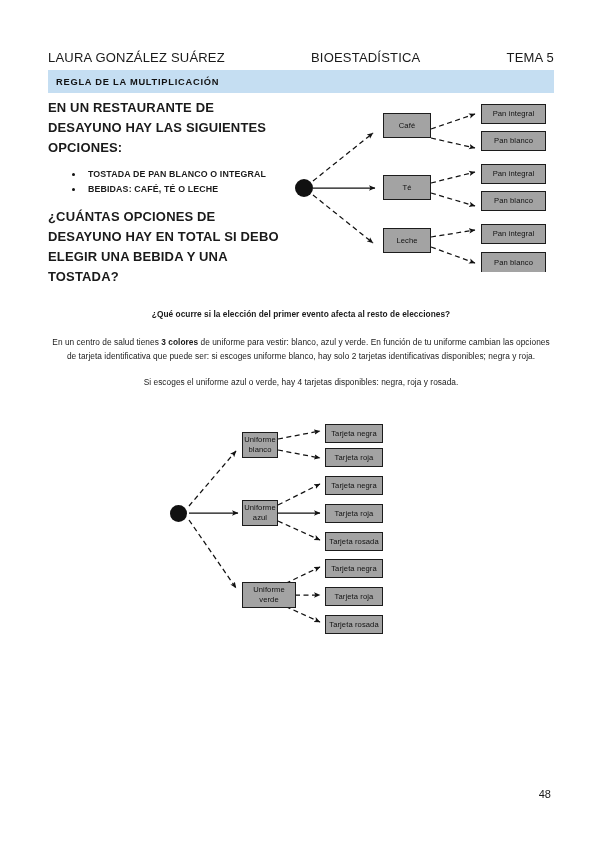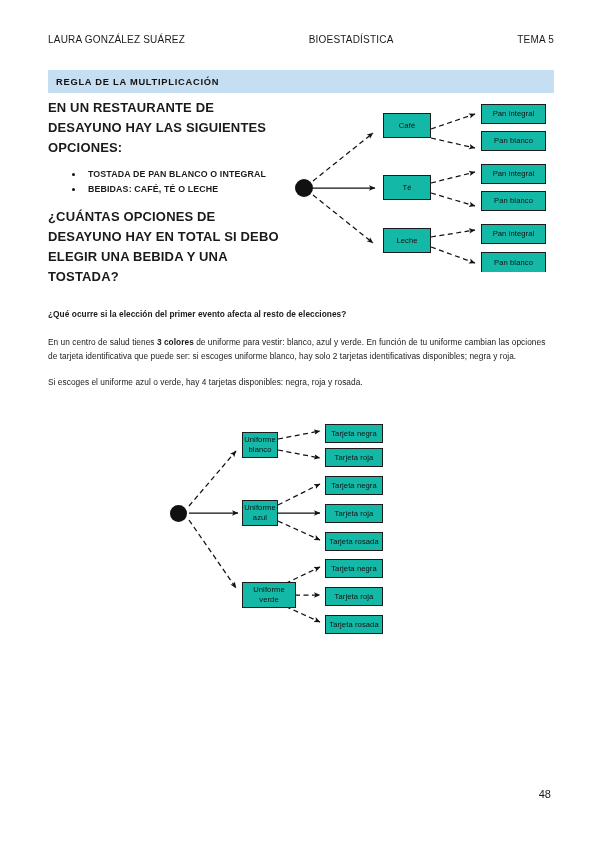--- a/index.html
+++ b/index.html
@@ -18,26 +18,26 @@
   .page {
     position: absolute;
     inset: 0;
     background: #ffffff;
   }
 
   
   .doc-header {
     position: absolute;
     left: 48px;
-    top: 34px;
+    top: 50px;
     width: 506px;
     display: flex;
     justify-content: space-between;
     align-items: baseline;
-    font-size: 10px;
+    font-size: 13px;
     letter-spacing: .2px;
     color: #1a1a1a;
   }
   .doc-header .center { }
 
   
   .section-bar {
     position: absolute;
     left: 48px;
     top: 70px;
@@ -101,21 +101,21 @@
     margin: 11px 0 0 0;
   }
 
   
   .tree { position: absolute; }
   .tree svg { position: absolute; left: 0; top: 0; overflow: visible; }
   .node-box {
     position: absolute;
     box-sizing: border-box;
     border: 1.3px solid #1c1c1c;
-    background: #14b8a6;
+    background: #a3a3a3;
     display: flex;
     align-items: center;
     justify-content: center;
     text-align: center;
     font-size: 7.6px;
     line-height: 9.6px;
     color: #111;
     letter-spacing: .1px;
     padding: 0 2px;
   }
@@ -127,20 +127,21 @@
   }
 
   
   .prose { position: absolute; left: 48px; width: 506px; }
   .prose p {
     margin: 0 0 11px 0;
     font-size: 8.3px;
     line-height: 14.5px;
     letter-spacing: .05px;
     color: #1a1a1a;
+    text-align: center;
   }
   .prose p.lead { font-weight: bold; margin-bottom: 13px; }
   .prose b { font-weight: bold; }
 
   
   .page-number {
     position: absolute;
     right: 48px;
     top: 788px;
     font-size: 11px;

